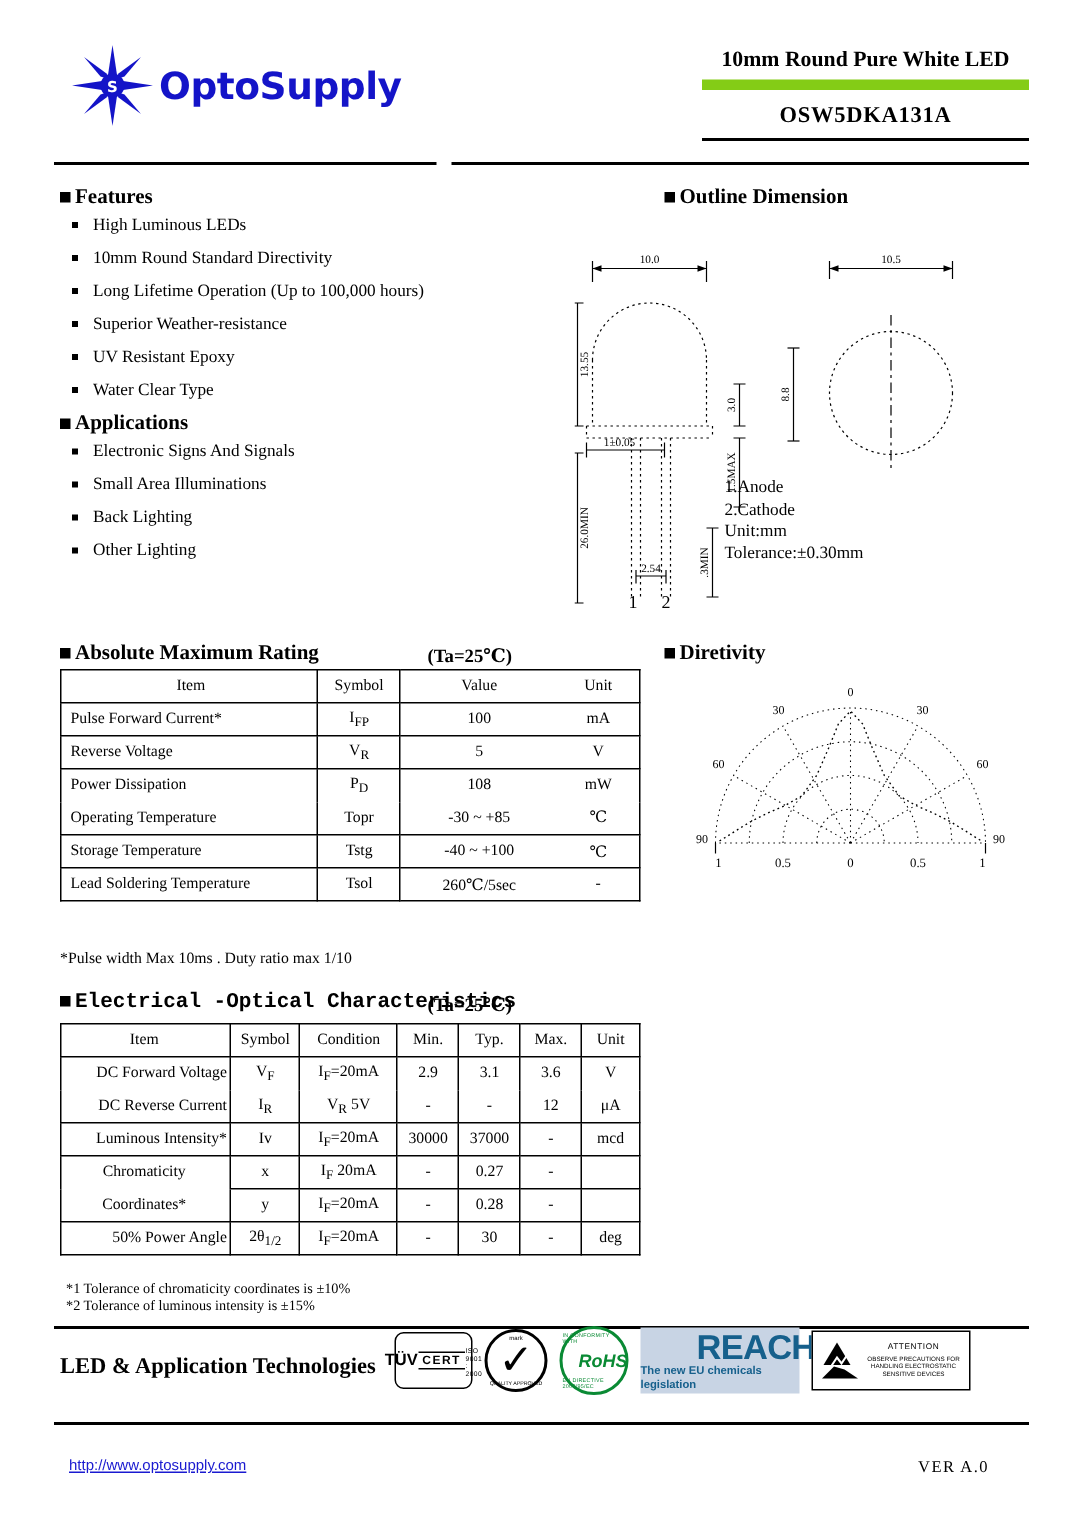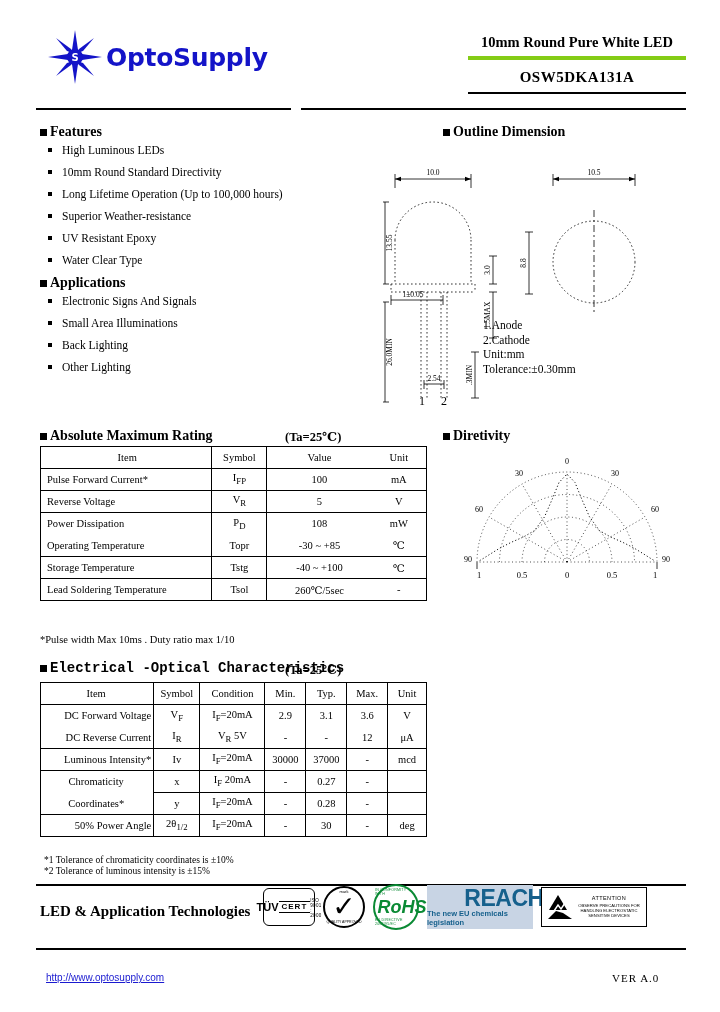--- a/index.html
+++ b/index.html
@@ -15,21 +15,21 @@
   .page { position:relative; width:720px; height:1012px; }
 
   
   .header { position:absolute; left:0; top:0; width:720px; height:112px; }
   .logo-wrap { position:absolute; left:48px; top:30px; display:flex; align-items:center; }
   .logo-mark { width:54px; height:54px; position:relative; }
   .logo-text { font-family:"DejaVu Sans", sans-serif; font-weight:bold; font-size:25px; color:#1414c8;
                letter-spacing:-0.3px; margin-left:4px; }
   .hdr-title-box { position:absolute; left:468px; top:28px; width:218px; height:32px;
                    display:flex; align-items:center; justify-content:center;
-                   border-bottom:4px solid #84cc16; }
+                   border-bottom:7px solid #84cc16; }
   .hdr-title-box span { font-weight:bold; font-size:14.5px; }
   .hdr-part-box { position:absolute; left:468px; top:62px; width:218px; height:32px;
                   display:flex; align-items:center; justify-content:center;
                   border-bottom:2px solid #000; }
   .hdr-part-box span { font-weight:bold; font-size:15px; letter-spacing:0.5px; }
   .hdr-rule { position:absolute; left:36px; top:108px; width:650px; height:0;
               border-top:2.5px solid #000; }
   .hdr-rule-gap { position:absolute; left:291px; top:105px; width:10px; height:8px; background:#fff; }
 
   
@@ -99,21 +99,21 @@
              border-top:1px solid #000; border-bottom:1px solid #000; padding:0 3px; }
   .tuv .t3 { font-size:4.5px; letter-spacing:0.3px; margin-top:2px; }
   .chk { width:42px; height:42px; border-radius:50%; border:2.5px solid #000; position:relative;
          display:flex; align-items:center; justify-content:center; background:#fff; }
   .chk .tick { font-size:28px; line-height:28px; font-weight:bold; font-family:"DejaVu Sans", sans-serif;}
   .chk .cap { position:absolute; top:1px; font-size:4px; font-family:"Liberation Sans",sans-serif; }
   .chk .cap2 { position:absolute; bottom:2px; font-size:3.5px; font-family:"Liberation Sans",sans-serif; }
   .rohs { width:46px; height:46px; border-radius:50%; border:2.5px solid #0a8a34; color:#0a8a34;
           display:flex; align-items:center; justify-content:center; background:#fff;
           font-family:"Liberation Sans", sans-serif; position:relative; }
-  .rohs .mid { font-size:18px; font-weight:bold; font-style:italic;margin-left:12px; }
+  .rohs .mid { font-size:12px; font-weight:bold; font-style:italic;margin-left:12px; }
   .rohs .top { position:absolute; top:2px; font-size:3.6px; letter-spacing:0.2px; }
   .rohs .bot { position:absolute; bottom:2px; font-size:3.6px; letter-spacing:0.2px; }
   .reach { width:106px; height:44px; background:#c8d4e4; display:flex; flex-direction:column;
            align-items:center; justify-content:center; font-family:"Liberation Sans", sans-serif; }
   .reach .r1 { font-size:23px; font-weight:bold; color:#16608c; line-height:22px; letter-spacing:-0.5px;margin-left:48px;}
   .reach .r2 { font-size:7.5px; font-weight:bold; color:#16608c; line-height:9px; }
   .esd { width:106px; height:40px; border:1px solid #000; display:flex; align-items:center;
          padding:2px 3px; background:#fff; }
   .esd .warn { width:30px; height:28px; position:relative; }
   .esd .txt { font-family:"Liberation Sans", sans-serif; font-size:4.2px; line-height:5px;

